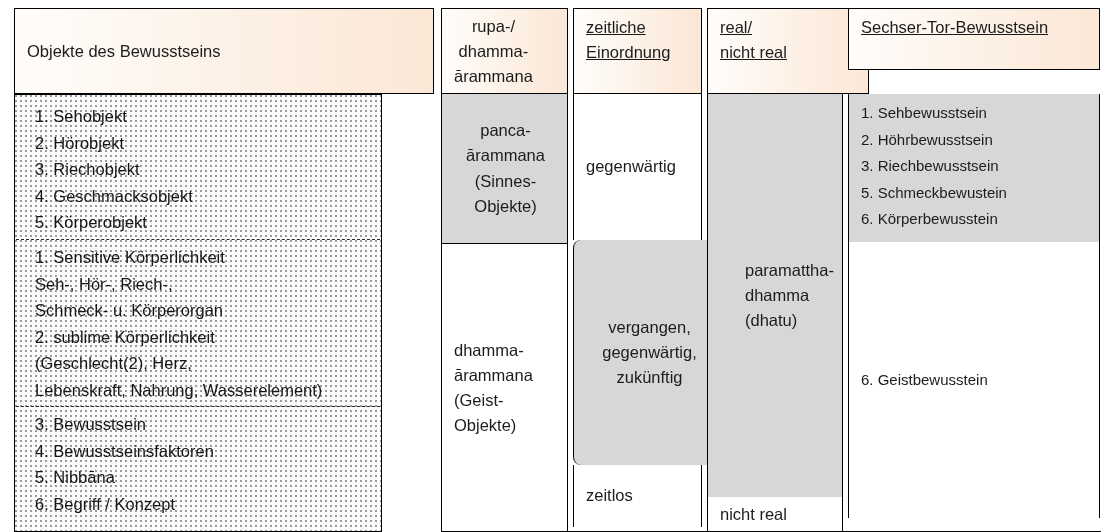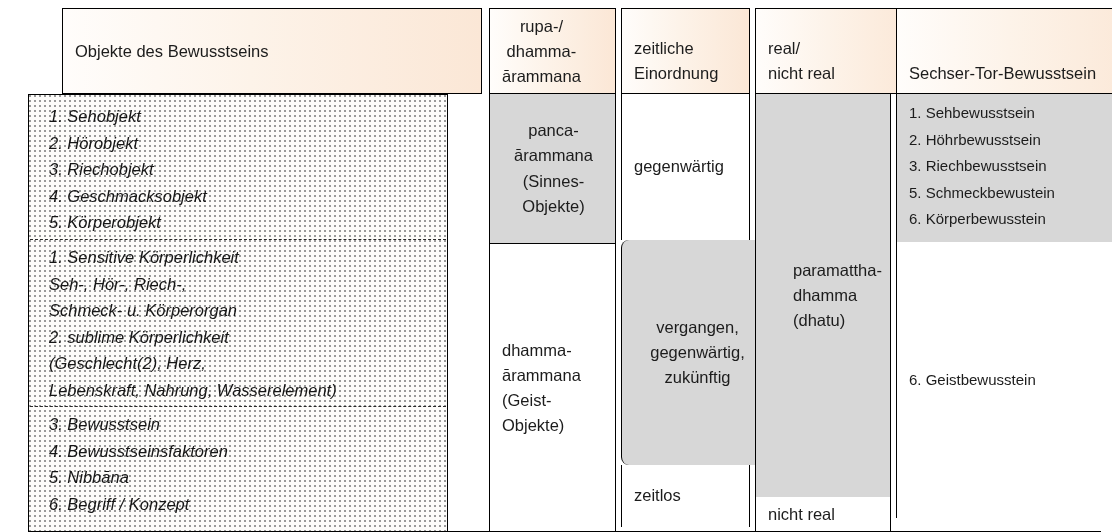--- a/index.html
+++ b/index.html
@@ -23,32 +23,31 @@
   }
 
   
   .cell {
     position: absolute;
     box-sizing: border-box;
     font-size: 16.5px;
     line-height: 1.52;
     color: #1c1c1c;
     white-space: pre-line;
-    margin-left: 48px;
   }
 
   
   .hdr {
     border: 1px solid #000;
     background: linear-gradient(to right, #fffdfb 0%, #fdf3e9 45%, #fbe7d6 100%);
     display: flex;
     padding: 6px 10px 5px 12px;
   }
   .hdr.valign-mid { align-items: center; }
-  .hdr.valign-bot { align-items: flex-end; padding-bottom: 7px; }
+  .hdr.valign-bot { padding-bottom: 7px; text-decoration: underline; }
 
   
   .body-cell {
     border-left: 1px solid #000;
     border-right: 1px solid #000;
     background: #ffffff;
     display: flex;
     padding: 0 10px 0 12px;
   }
   .body-cell.bordered-bottom { border-bottom: 1px solid #000; }
@@ -118,25 +117,25 @@
   <div class="cell hdr valign-bot" style="left:573px; top:8px; width:129px; height:86px;">
     <span>zeitliche
 Einordnung</span>
   </div>
 
   <div class="cell hdr valign-bot" style="left:707px; top:8px; width:162px; height:86px;">
     <span>real/
 nicht real</span>
   </div>
 
-  <div class="cell hdr valign-bot" style="left:848px; top:8px; width:252px; height:86px;">
+  <div class="cell hdr valign-bot" style="left:848px; top:8px; width:252px; height:62px;">
     <span>Sechser-Tor-Bewusstsein</span>
   </div>
 
-  <div class="dotblock" style="left:28px; top:94px; width:420px; height:438px;font-style:italic;">
+  <div class="dotblock" style="left:14px; top:94px; width:368px; height:438px;">
 
     <div class="dot-group" style="top:8px;">1. Sehobjekt
 2. Hörobjekt
 3. Riechobjekt
 4. Geschmacksobjekt
 5. Körperobjekt</div>
 
     <div class="dashsep" style="top:144px;"></div>
 
     <div class="dot-group" style="top:149px;">1. Sensitive Körperlichkeit

